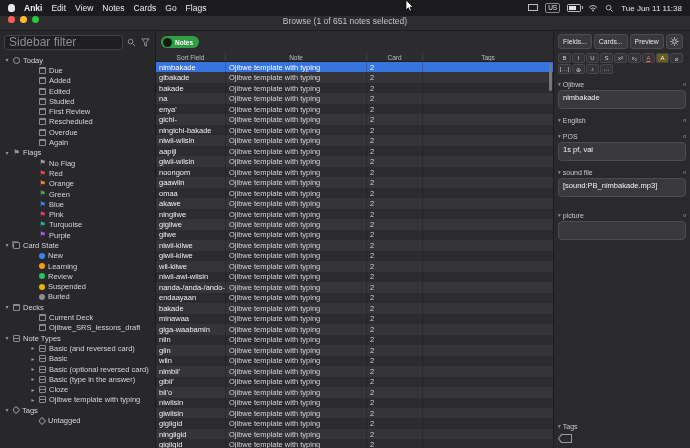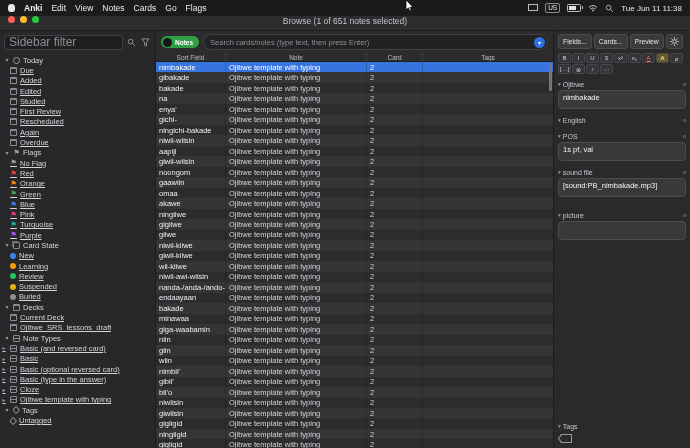--- a/index.html
+++ b/index.html
@@ -28,21 +28,21 @@
   .content{display:flex;height:417px;}
   
   .sidebar{width:155px;background:#28282a;border-right:1px solid #1c1c1e;display:flex;flex-direction:column;flex:none;}
   .filter-row{height:22px;display:flex;align-items:center;gap:3px;padding:0 4px;flex:none;}
   .filter-input{flex:1;min-width:0;height:13px;background:#1f1f22;border:1px solid #424246;border-radius:3px;
     color:#e0e0e4;font-size:12px;padding:0 4px;outline:none;font-family:inherit;}
   .filter-input::placeholder{color:#8e8e93;}
   .mini-ic{width:11px;height:11px;display:flex;align-items:center;justify-content:center;flex:none;}
   .tree{flex:1;overflow:hidden;padding-top:2px;}
   .titem{display:flex;align-items:center;height:10.3px;gap:3px;padding-left:4px;font-size:7.5px;color:#d5d5d9;white-space:nowrap;}
-  .titem.child{padding-left:1px;text-decoration:underline;}
+  .titem.child{padding-left:30px;}
   .caret{width:6px;flex:none;font-size:6px;color:#97979c;text-align:center;line-height:1;}
   .tlabel{overflow:hidden;text-overflow:clip;}
   .ic{width:7px;height:7px;flex:none;display:inline-flex;align-items:center;justify-content:center;box-sizing:border-box;}
   .ic-star{color:#a9a9af;font-size:7px;line-height:1;}
   .ic-clock{border:1px solid #9a9aa0;border-radius:50%;}
   .ic-cal{border:1px solid #8a8a90;border-top:2.5px solid #8a8a90;border-radius:1px;width:7px;height:7px;}
   .ic-flag{font-size:7.5px;line-height:1;}
   .ic-dot{border-radius:50%;width:6px;height:6px;}
   .ic-cards{border:1px solid #8a8a90;border-radius:1px;box-shadow:-1.5px -1.5px 0 -0.5px #6a6a70;}
   .ic-deck{border:1px solid #8a8a90;border-radius:1px;border-top:2px solid #8a8a90;}
@@ -202,26 +202,26 @@
             <span class="tlabel">First Review</span>
           </div>
           <div class="titem child">
             <span class="caret"></span>
             <span class="ic ic-cal"></span>
             <span class="tlabel">Rescheduled</span>
           </div>
           <div class="titem child">
             <span class="caret"></span>
             <span class="ic ic-cal"></span>
+            <span class="tlabel">Overdue</span>
+          </div>
+          <div class="titem child">
+            <span class="caret"></span>
+            <span class="ic ic-cal"></span>
             <span class="tlabel">Again</span>
-          </div>
-          <div class="titem child">
-            <span class="caret"></span>
-            <span class="ic ic-cal"></span>
-            <span class="tlabel">Overdue</span>
           </div>
           <div class="titem">
             <span class="caret">▾</span>
             <span class="ic ic-flag" style="color: rgb(154, 154, 160);">⚑</span>
             <span class="tlabel">Flags</span>
           </div>
           <div class="titem child">
             <span class="caret"></span>
             <span class="ic ic-flag" style="color: rgb(154, 154, 160);">⚑</span>
             <span class="tlabel">No Flag</span>
@@ -352,24 +352,20 @@
             <span class="tlabel">Untagged</span>
           </div>
         </div>
     </div>
 
     <div class="main">
       <div class="search-row">
         <div class="notes-pill">
           <span class="notes-knob"></span>
           <span class="notes-label">Notes</span>
-        </div>
-        <div class="search-wrap">
-          <input class="search-input" placeholder="Search cards/notes (type text, then press Enter)" style="">
-          <span class="search-drop">▾</span>
         </div>
       </div>
       <div class="thead">
         <div class="th">Sort Field</div>
         <div class="th">Note</div>
         <div class="th">Card</div>
         <div class="th">Tags</div>
       </div>
       <div class="tbody">
           <div class="trow sel">

